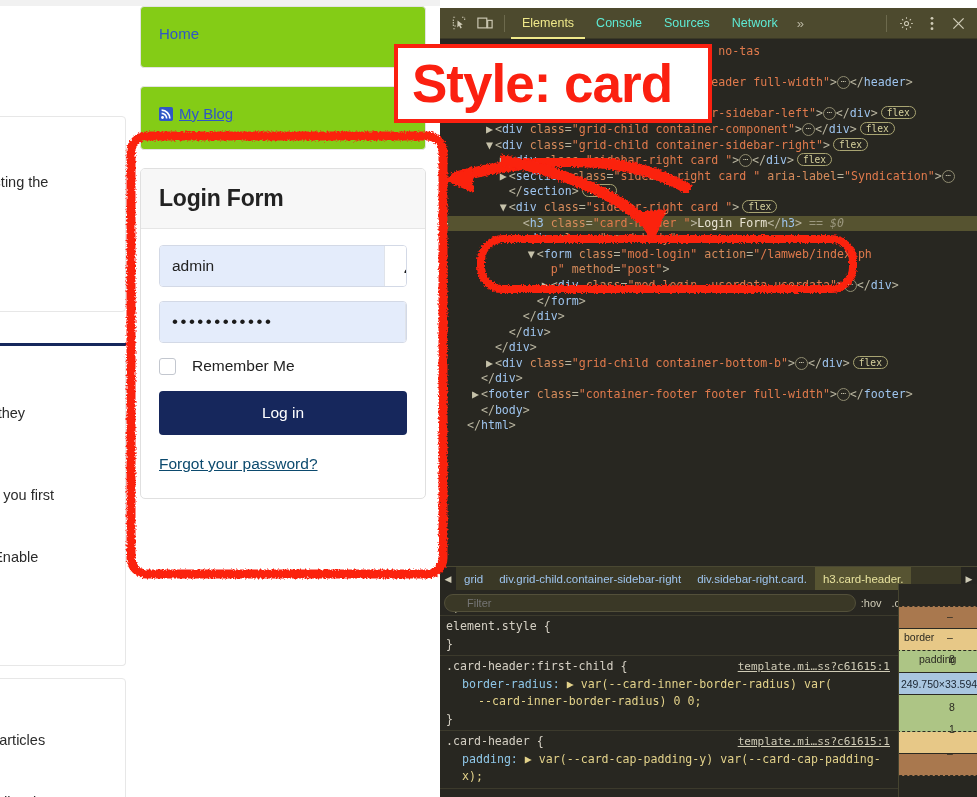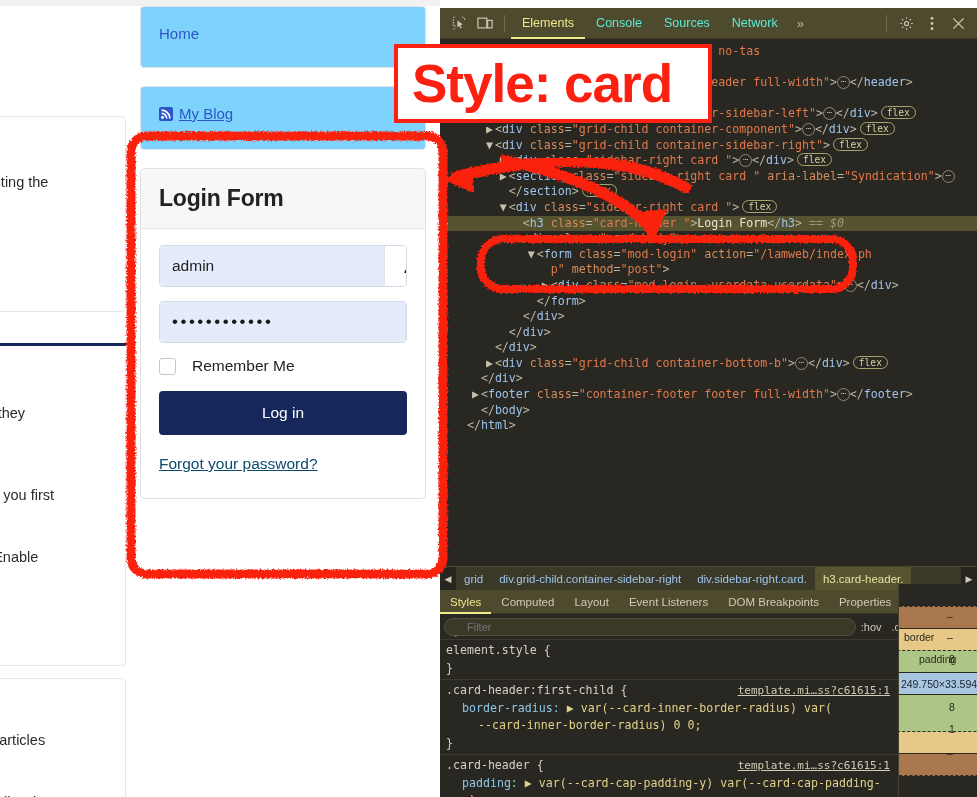--- a/index.html
+++ b/index.html
@@ -24,21 +24,21 @@
   .art-card {
     position:absolute; left:-40px; width:166px; background:#fff;
     border:1px solid #e7e7e7; border-radius:4px;
   }
   .art-txt { font-size:14.5px; color:#2b2b2b; line-height:22px; padding:0 6px; }
   .hr-navy { position:absolute; left:-40px; width:166px; height:3px; background:#16275c; }
 
   
   .ctr-col { position:absolute; left:126px; top:6px; width:314px; height:791px; background:#fff; }
   .mod {
-    background:#7dd3fc; border:1px solid #e3e3e3; border-radius:4px;
+    background:#84cc16; border:1px solid #e3e3e3; border-radius:4px;
     margin:0 14px 18px 14px;
   }
   .mod-pad { padding:16px 18px; }
   a.blue { color:#2f56c7; text-decoration:none; font-size:15px; }
   a.blue-u { color:#2f56c7; text-decoration:underline; font-size:15px; font-weight:400;}
   .rss-row { display:flex; align-items:center; gap:6px; }
   .rss-ico { width:14px; height:14px; flex:0 0 14px; }
 
   
   #login-card {
@@ -333,29 +333,20 @@
 
   <div class="crumbs" id="crumbs">
     <span class="crumb-arrow">◀</span>
   <span class="crumb">grid</span>
       <span class="crumb">div.grid-child.container-sidebar-right</span>
       <span class="crumb">div.sidebar-right.card.</span>
       <span class="crumb sel">h3.card-header.</span>
       <span class="crumb-arrow" style="margin-left: auto;">▶</span>
     </div>
 
-  <div class="style-tabs" id="style-tabs">
-      <span class="st-tab active">Styles</span>
-      <span class="st-tab">Computed</span>
-      <span class="st-tab">Layout</span>
-      <span class="st-tab">Event Listeners</span>
-      <span class="st-tab">DOM Breakpoints</span>
-      <span class="st-tab">Properties</span>
-      <span class="st-tab">»</span>
-    </div>
 
   <div class="filter-bar">
     <span class="filter-wrap">
       <span class="funnel">
         <svg width="11" height="11" viewBox="0 0 12 12" fill="none" stroke="#b6b29a" stroke-width="1.1">
           <path d="M1 1.6h10L7 6.4v4L5 11.2V6.4z"></path>
         </svg>
       </span>
       <input class="filter-in" placeholder="Filter" style="">
     </span>

